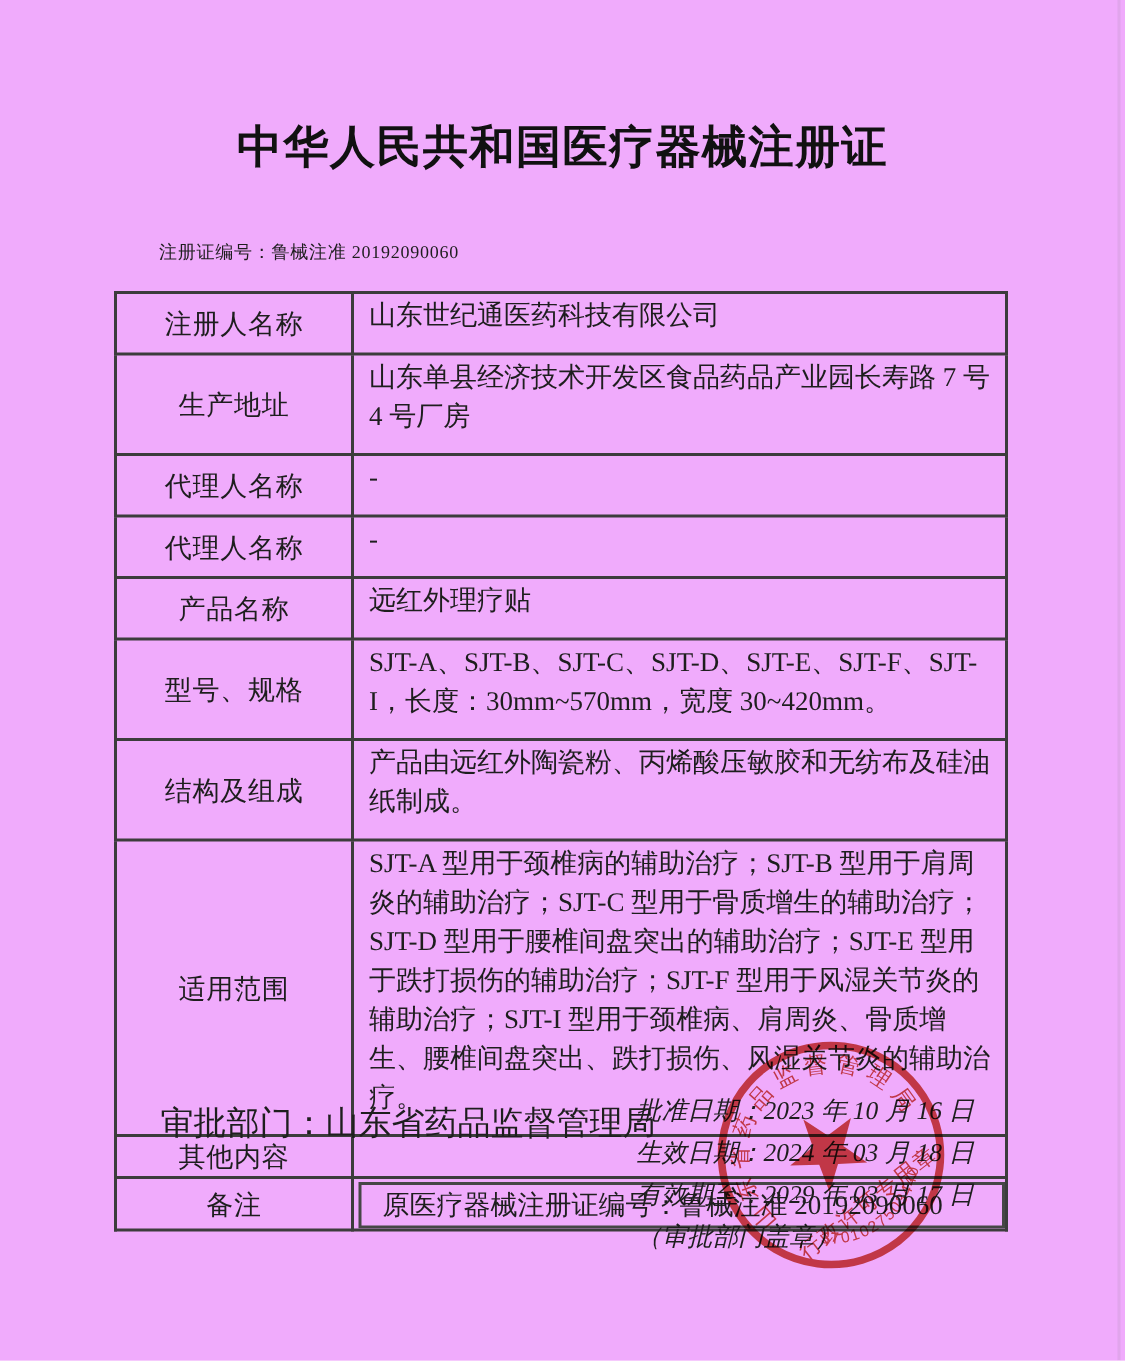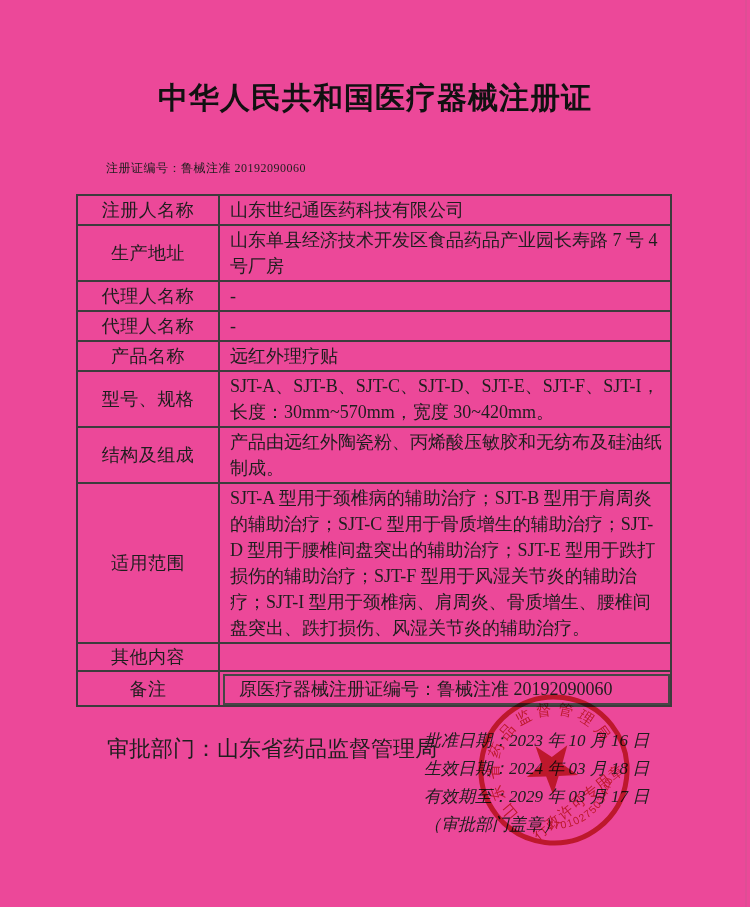--- a/index.html
+++ b/index.html
@@ -1,19 +1,19 @@
 <!DOCTYPE html>
 <html><head>
 <meta charset="utf-8">
 <style>
   html,body{margin:0;padding:0;}
   .page{
     position:relative;
     width:750px;height:907px;
-    background:#ec4899;
+    background:#f0abfc;
     font-family:"Liberation Serif","DejaVu Serif",serif;
     color:#1e1e1e;
     overflow:hidden;
   }
   .page::after{ 
     content:"";position:absolute;top:0;right:3px;width:2px;height:100%;
     background:rgba(120,120,120,.12);
   }
   .doc-title{
     position:absolute;left:0;top:78px;width:750px;
@@ -31,26 +31,26 @@
     border-collapse:collapse;table-layout:fixed;
     font-size:18px;
   }
   table.cert-table td{
     border:2px solid #3c3c3c;
     overflow:hidden;
   }
   td.lbl{
     width:128px;
     text-align:center;vertical-align:middle;
-    padding:1px 6px;
+    padding:1px 14px;
     letter-spacing:.5px;
   }
   td.val{
     vertical-align:middle;
-    padding:1px 6px 1px 10px;
+    padding:1px 6px 12px 10px;
     line-height:26px;
   }
   tr.r1{height:28px}  tr.r2{height:28px}  tr.r3{height:56px}
   tr.r4{height:28px}  tr.r5{height:26px}  tr.r6{height:23px}
   tr.r7{height:53px}  tr.r8{height:53px}  tr.r9{height:160px}
   tr.r10{height:28px} tr.r11{height:22px} tr.r12{height:30px}
   td.val-remark{padding:0;vertical-align:middle;}
   .remark-box{
     border:2px solid #464646;
     margin:2px 0 0 3px;

